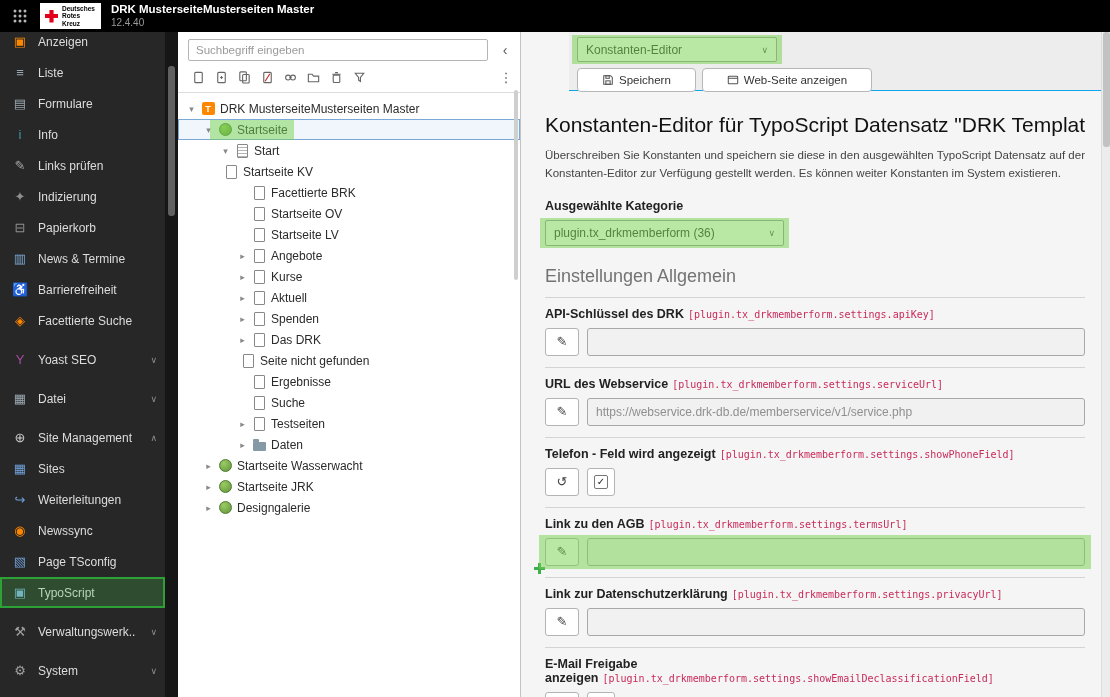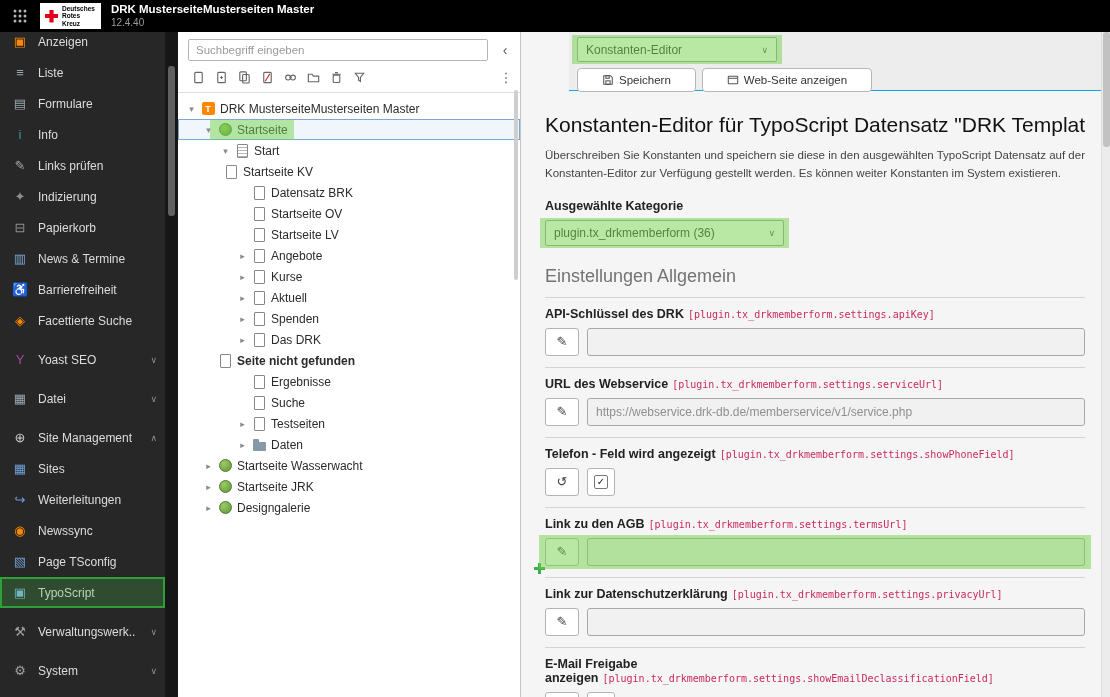--- a/index.html
+++ b/index.html
@@ -308,21 +308,21 @@
         <span class="tico-node">
           <span class="ico-page"></span>
         </span>
         <span class="tlabel">Startseite KV</span>
       </div>
       <div class="tnode" style="padding-left: 57px;">
         <span class="texp"></span>
         <span class="tico-node">
           <span class="ico-page"></span>
         </span>
-        <span class="tlabel">Datensatz BRK</span>
+        <span class="tlabel">Facettierte BRK</span>
       </div>
       <div class="tnode" style="padding-left: 57px;">
         <span class="texp"></span>
         <span class="tico-node">
           <span class="ico-page"></span>
         </span>
         <span class="tlabel">Startseite OV</span>
       </div>
       <div class="tnode" style="padding-left: 57px;">
         <span class="texp"></span>
@@ -359,21 +359,21 @@
         </span>
         <span class="tlabel">Spenden</span>
       </div>
       <div class="tnode" style="padding-left: 57px;">
         <span class="texp">▸</span>
         <span class="tico-node">
           <span class="ico-page"></span>
         </span>
         <span class="tlabel">Das DRK</span>
       </div>
-      <div class="tnode" style="padding-left: 23px; font-weight: bold;">
+      <div class="tnode" style="padding-left: 46px;">
         <span class="texp"></span>
         <span class="tico-node">
           <span class="ico-page"></span>
         </span>
         <span class="tlabel">Seite nicht gefunden</span>
       </div>
       <div class="tnode" style="padding-left: 57px;">
         <span class="texp"></span>
         <span class="tico-node">
           <span class="ico-page"></span>

